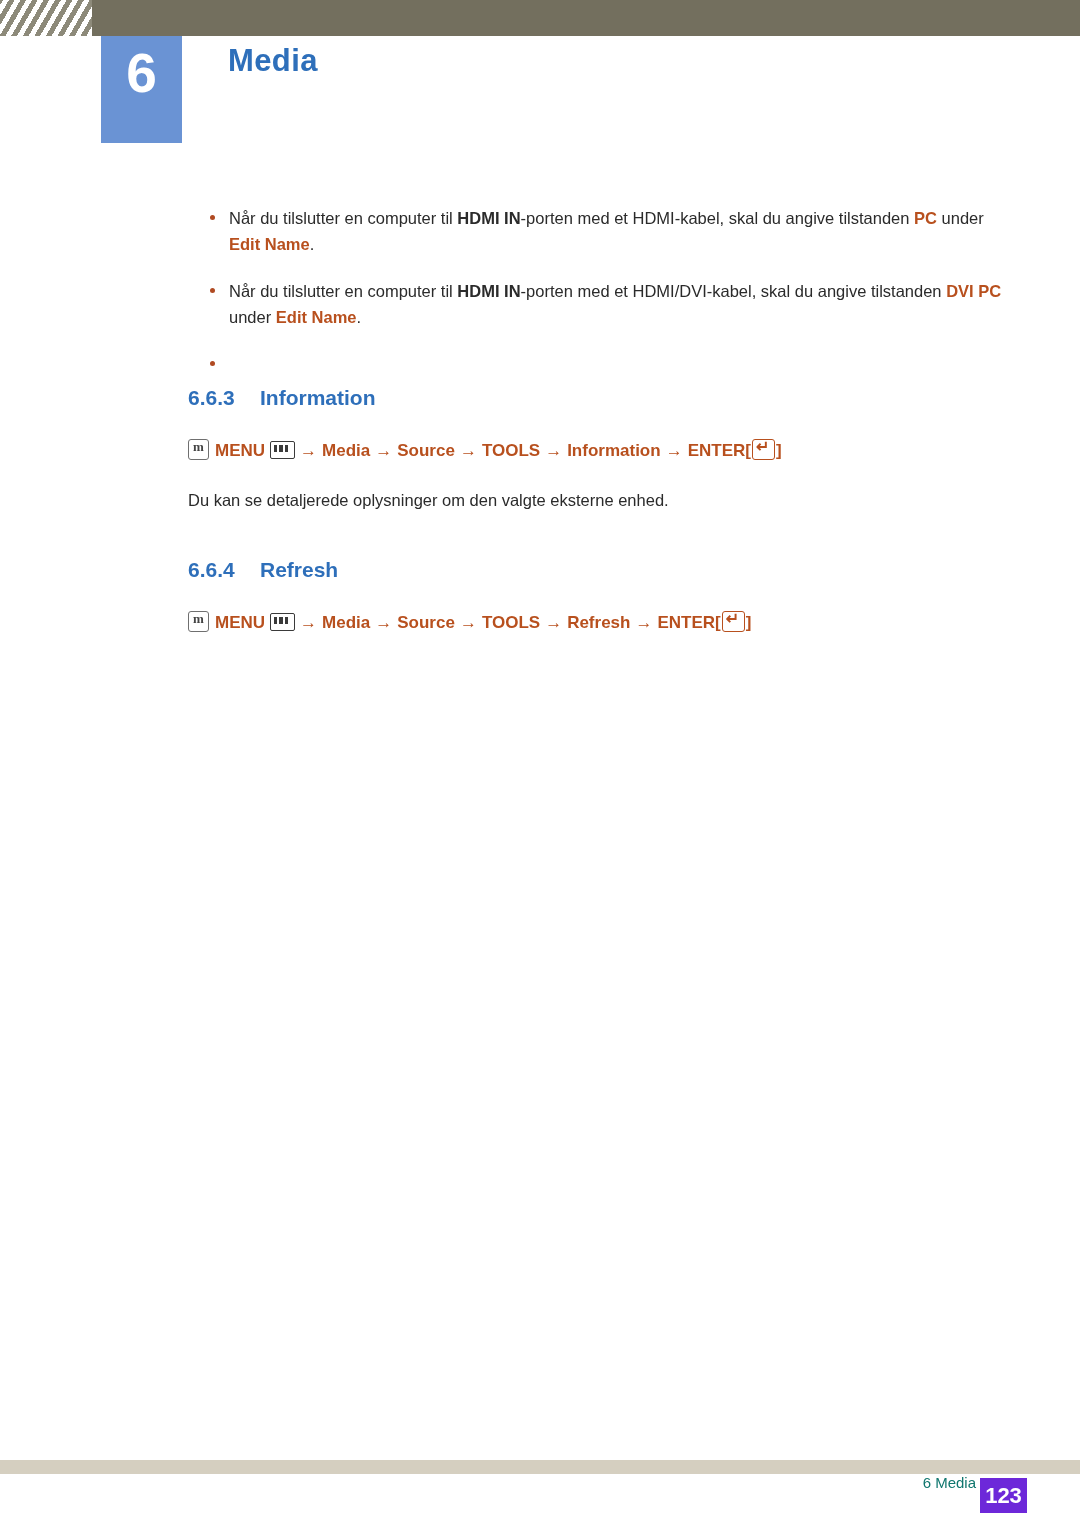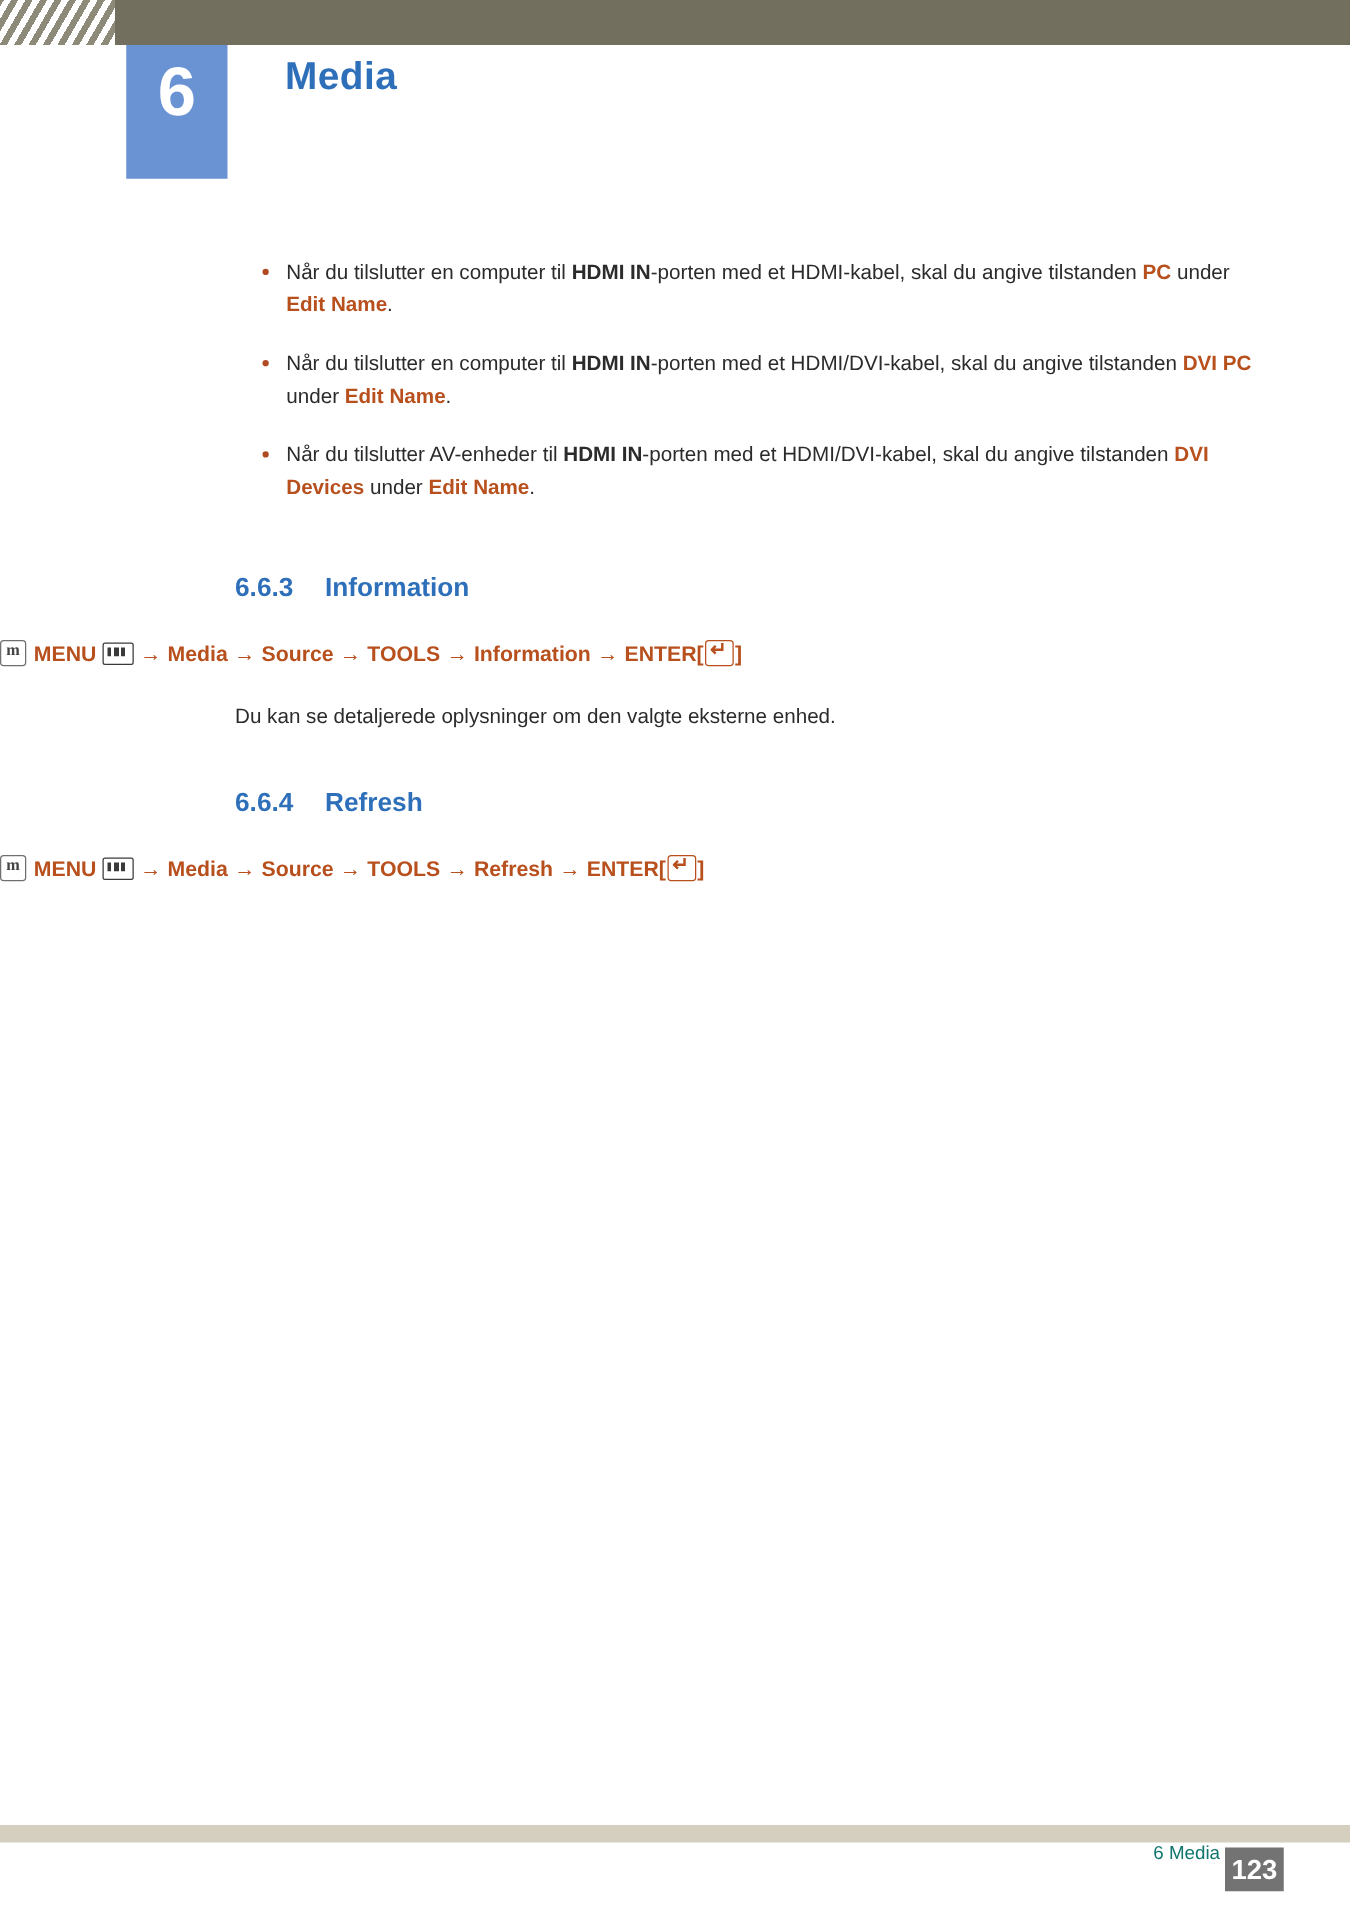--- a/index.html
+++ b/index.html
@@ -100,20 +100,21 @@
     padding: 0;
     position: relative;
     font-size: 21px;
     color: #2e6fba;
     font-weight: bold;
     margin-left: 188px;
   }
   h3.section .num { display: inline-block; width: 72px; }
 
   .menupath {
+    margin-left: 188px;
     font-size: 17px;
     color: #b8501e;
     font-weight: bold;
     white-space: nowrap;
   }
   .menupath .arrow { color: #b8501e; font-weight: normal; padding: 0 5px; }
   .menupath .mred { color: #b8501e; }
 
   .icon-m {
     display: inline-block;
@@ -203,21 +204,21 @@
     font-size: 15px;
     font-weight: normal;
     color: #0f766e;
   }
   .footer-page {
     position: absolute;
     right: 53px;
     bottom: 14px;
     width: 47px;
     height: 35px;
-    background: #737373;
+    background: #6d28d9;
     color: #ffffff;
     font-size: 22px;
     font-weight: bold;
     text-align: center;
     line-height: 35px;
   }
 </style>
 </head>
 <body>
 
@@ -233,21 +234,20 @@
     <li class="bullet-item">
       <span class="bullet-dot"></span>
       <span id="bullet-0"><span>Når du tilslutter en computer til </span><span class="b">HDMI IN</span><span>-porten med et HDMI-kabel, skal du angive tilstanden </span><span class="orange">PC</span><span> under </span><span class="orange">Edit Name</span><span>.</span></span>
     </li>
     <li class="bullet-item">
       <span class="bullet-dot"></span>
       <span id="bullet-1"><span>Når du tilslutter en computer til </span><span class="b">HDMI IN</span><span>-porten med et HDMI/DVI-kabel, skal du angive tilstanden </span><span class="orange">DVI PC</span><span> under </span><span class="orange">Edit Name</span><span>.</span></span>
     </li>
     <li class="bullet-item">
       <span class="bullet-dot"></span>
-      <span id="bullet-2"><span>Når du tilslutter AV-enheder til </span><span class="b">HDMI IN</span><span>-porten med et HDMI/DVI-kabel, skal du angive tilstanden </span><span class="orange">DVI Devices</span><span> under </span><span class="orange">Edit Name</span><span>.</span></span>
     </li>
   </ul>
 
   <h3 class="section" style="margin-top:56px;">
     <span class="num">6.6.3</span><span>Information</span>
   </h3>
 
   <div class="menupath" style="margin-top:29px;">
     <span class="icon-m"></span><span class="mred">MENU</span><span class="icon-bars"></span><span class="arrow">→</span><span class="mred">Media</span><span class="arrow">→</span><span class="mred">Source</span><span class="arrow">→</span><span class="mred">TOOLS</span><span class="arrow">→</span><span class="mred">Information</span><span class="arrow">→</span><span class="mred">ENTER</span><span class="mred">[</span><span class="icon-enter"></span><span class="mred">]</span>
   </div>

